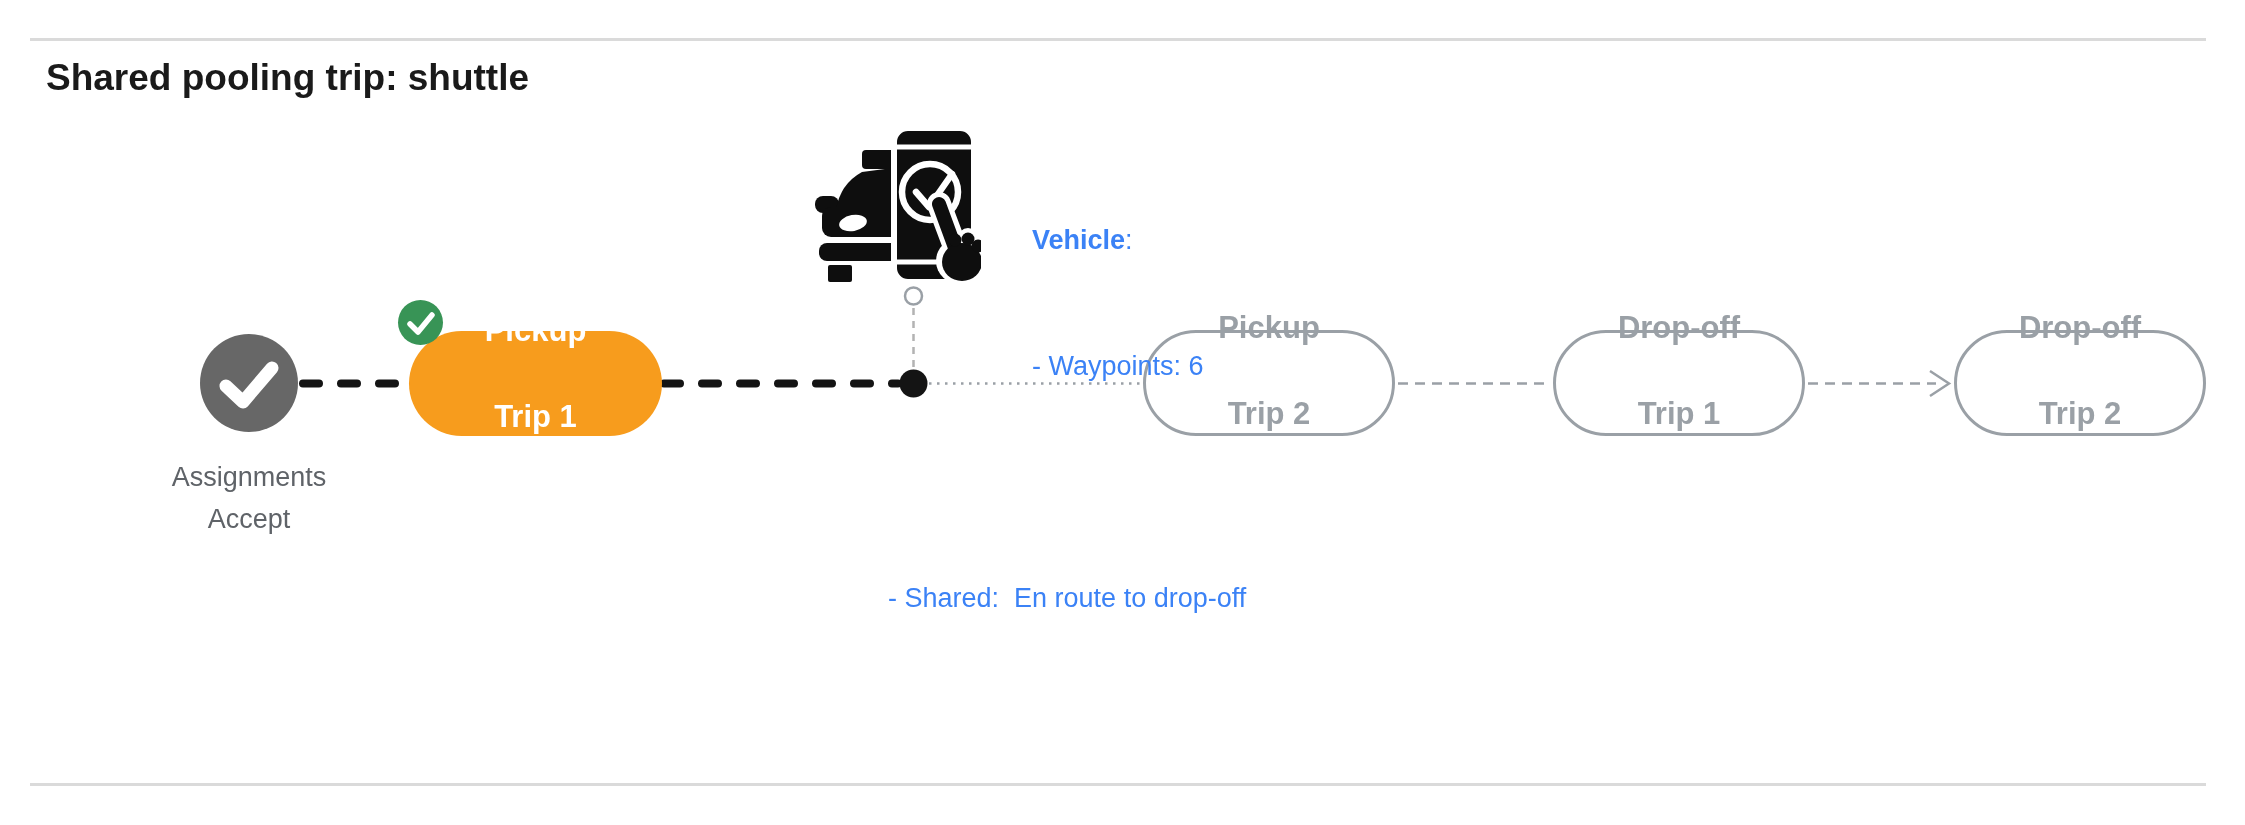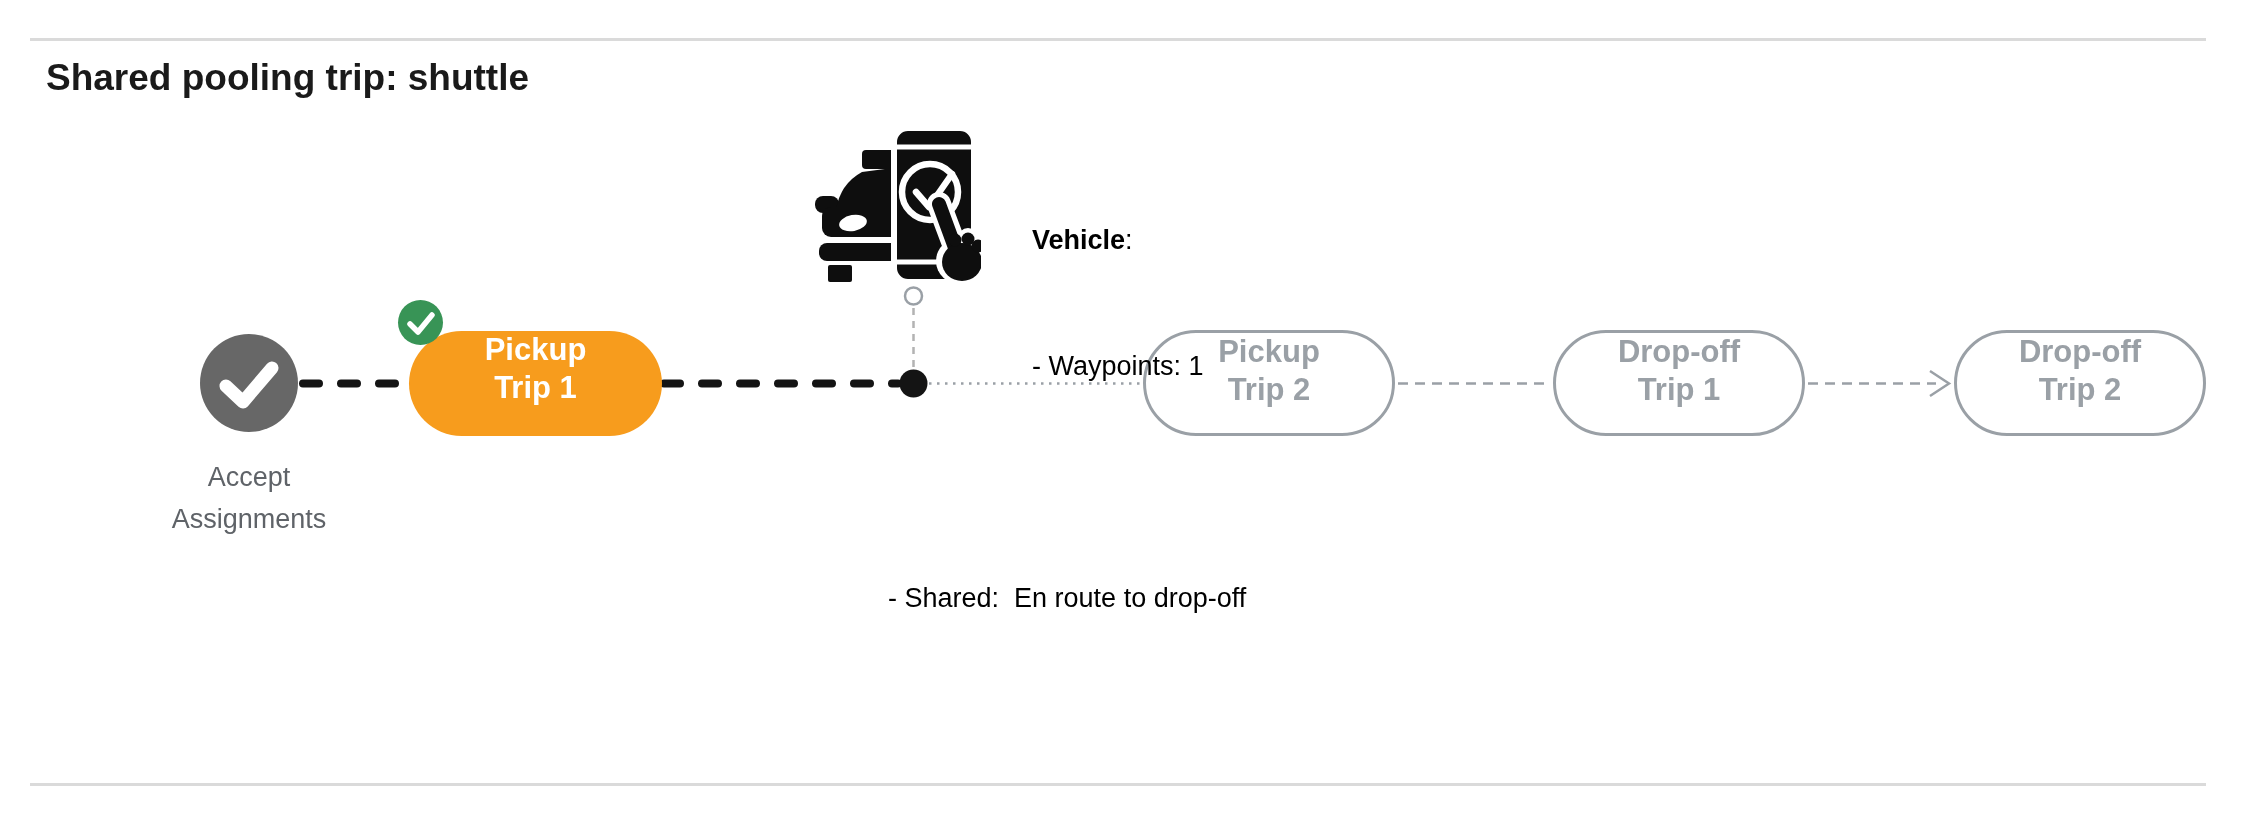--- a/index.html
+++ b/index.html
@@ -18,37 +18,37 @@
   .start-circle{
     position:absolute;left:200px;top:334px;width:98px;height:98px;border-radius:50%;
     background:#676767;display:flex;align-items:center;justify-content:center;
   }
   .start-label{
     position:absolute;left:99px;top:456px;width:300px;text-align:center;
     font-size:27px;line-height:42px;color:#5f6368;
   }
   .pill{
     position:absolute;top:330px;width:252px;height:106px;border-radius:53px;
-    display:flex;flex-direction:column;align-items:center;justify-content:flex-start;
-    font-size:31px;font-weight:bold;line-height:38px;box-sizing:border-box;text-align:center;
+    display:flex;flex-direction:column;align-items:center;justify-content:flex-end;
+    font-size:31px;font-weight:bold;line-height:38px;box-sizing:border-box;text-align:center;gap:48px;
   }
   .pill.active{
     left:409px;top:331px;width:253px;height:105px;background:#f79c1d;color:#ffffff;border:none;
   }
   .pill.pending{background:#ffffff;border:3px solid #9aa0a6;color:#9aa0a6;}
   .pill.p2{left:1143px;}
   .pill.p3{left:1553px;}
   .pill.p4{left:1954px;}
   .badge{
     position:absolute;left:398px;top:300px;width:45px;height:45px;border-radius:50%;
     background:#389456;display:flex;align-items:center;justify-content:center;
   }
   .vehicle-icon{position:absolute;left:806px;top:112px;}
   .info{
-    position:absolute;font-size:27px;line-height:42px;color:#000000;white-space:pre;
+    position:absolute;font-size:27px;line-height:42px;color:#3b82f6;white-space:pre;
   }
   .info .hd{font-weight:bold;}
   .vehicle-info{left:1032px;top:135px;}
   .trip-info{left:888px;top:493px;}
 </style>
 </head>
 <body>
 
 <div class="canvas">
 
@@ -75,22 +75,22 @@
 
     <circle cx="913.5" cy="383.5" r="14" fill="#141414"></circle>
   </svg>
 
   <div class="start-circle">
     <svg width="98" height="98" viewBox="0 0 98 98">
       <polyline points="26,52 43,68 72,34" fill="none" stroke="#ffffff" stroke-width="13" stroke-linecap="round" stroke-linejoin="round"></polyline>
     </svg>
   </div>
   <div class="start-label">
+    <div>Assignments</div>
     <div>Accept</div>
-    <div>Assignments</div>
   </div>
 
   <div class="pill active">
     <div>Pickup</div>
     <div>Trip 1</div>
   </div>
   <div class="badge">
     <svg width="45" height="45" viewBox="0 0 45 45">
       <polyline points="12,24 20,32 34,15" fill="none" stroke="#ffffff" stroke-width="5.5" stroke-linecap="round" stroke-linejoin="round"></polyline>
     </svg>
@@ -137,21 +137,21 @@
       <line x1="133" y1="92" x2="151" y2="141" stroke="#0e0e0e" stroke-width="14" stroke-linecap="round"></line>
       <ellipse cx="156" cy="150" rx="20" ry="19" fill="#0e0e0e"></ellipse>
       <circle cx="149" cy="128" r="6.5" fill="#0e0e0e"></circle>
       <circle cx="162" cy="127" r="6.5" fill="#0e0e0e"></circle>
       <circle cx="172" cy="134" r="6.5" fill="#0e0e0e"></circle>
     </g>
   </svg>
 
   <div class="info vehicle-info">
     <div><span class="hd">Vehicle</span><span>:</span></div>
-    <div>- Waypoints: 1</div>
+    <div>- Waypoints: 6</div>
   </div>
 
   <div class="info trip-info">
     <div>- Shared:  En route to drop-off</div>
     
     
     
     
   </div>
 

